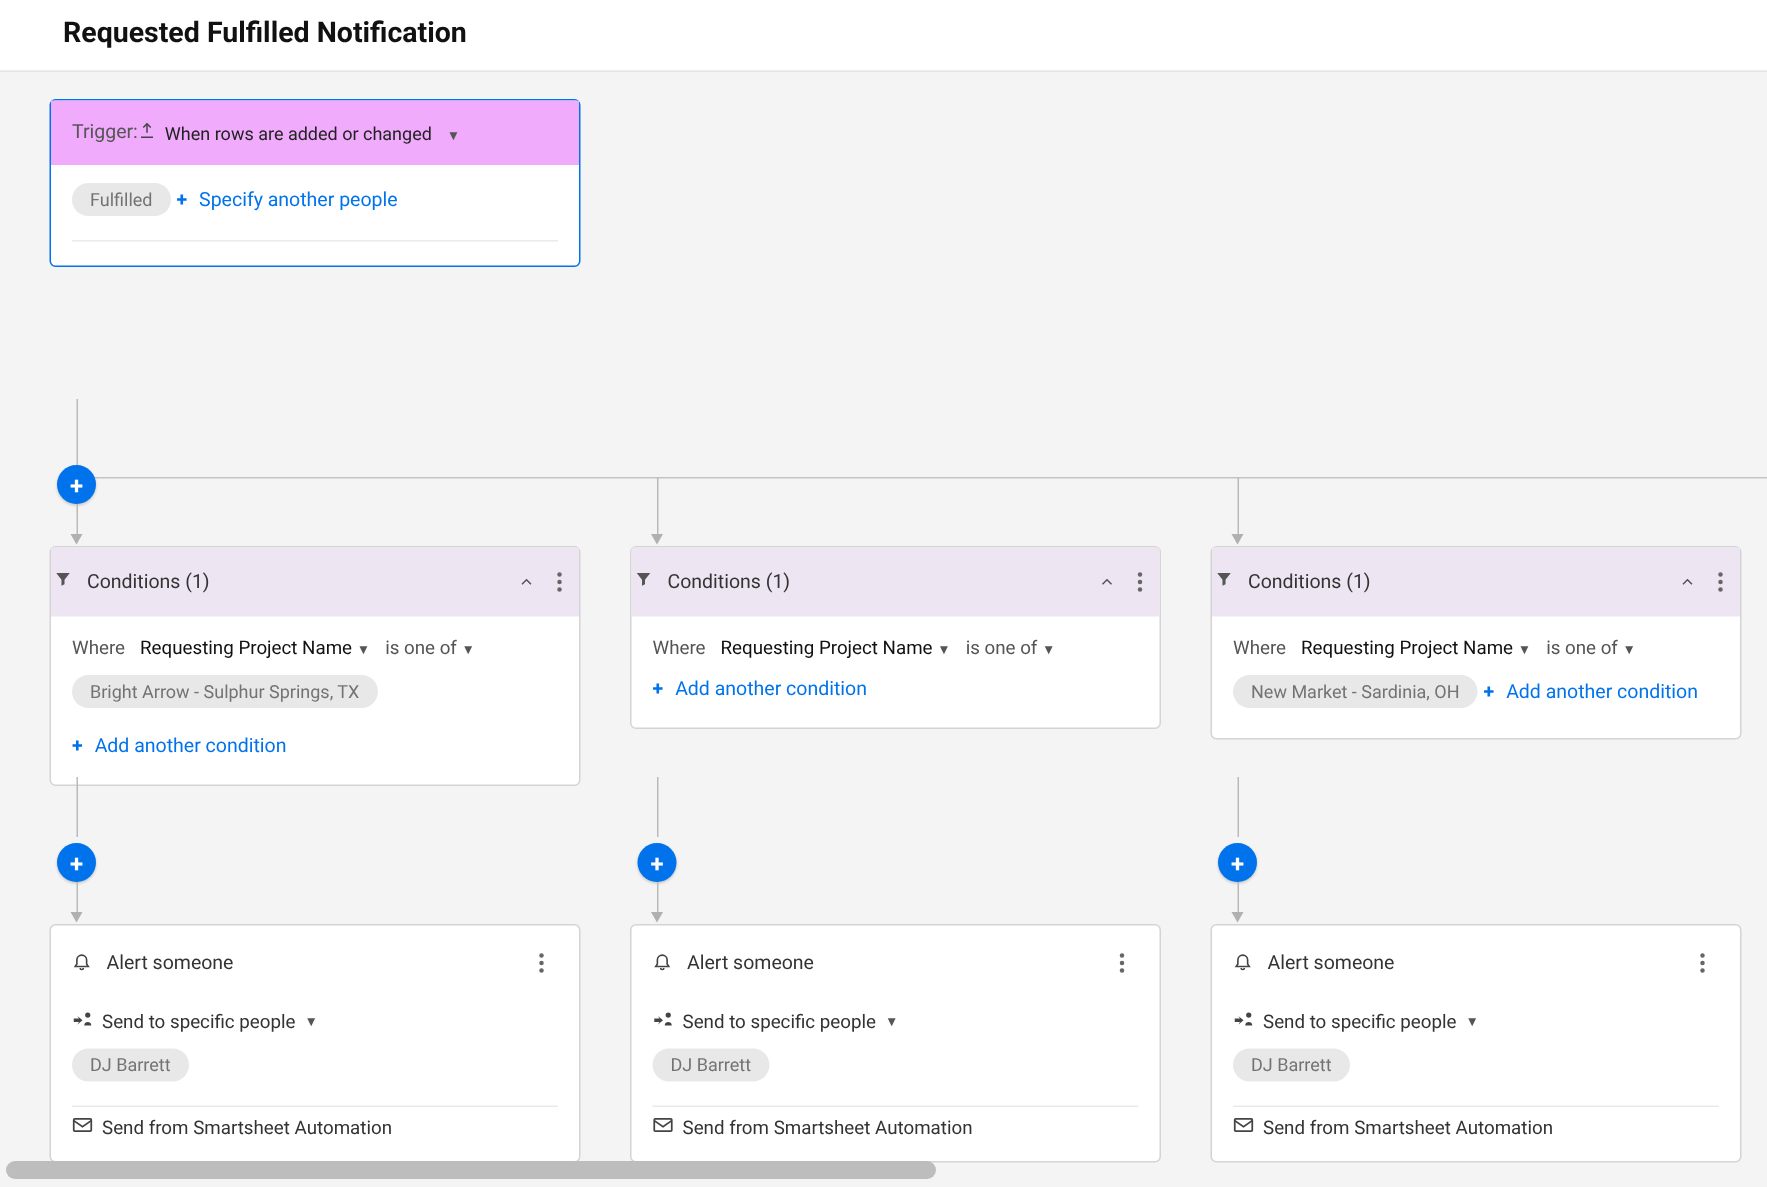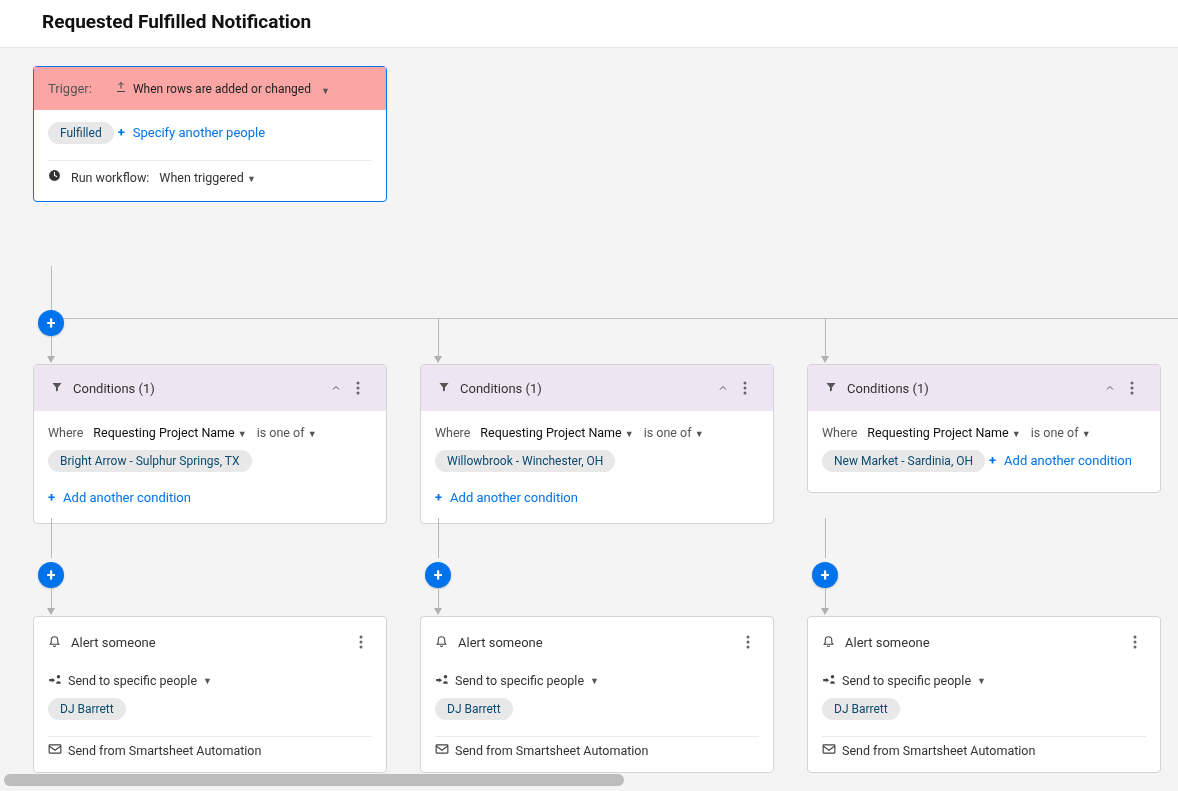--- a/index.html
+++ b/index.html
@@ -3,36 +3,36 @@
 <meta charset="utf-8">
 <style>
   * { box-sizing: border-box; }
   html, body { margin:0; padding:0; font-family: -apple-system, BlinkMacSystemFont, "Segoe UI", Roboto, Arial, sans-serif; color:#111; }
   body { width:1178px; }
   .titlebar { padding:10px 42px 14px; font-size:19px; font-weight:700; }
   .canvas-outer { background:#f4f4f4; border-top:1px solid #e5e5e5; padding:0 0 18px 0; position:relative; }
   .canvas { position:relative; width:1178px; height:740px; overflow:hidden; }
   .card { position:absolute; background:#fff; border:1px solid #d4d4d4; border-radius:4px; width:354px; }
   .card.trigger { border-color:#0073ec; }
-  .trigger-header { background:#fca5a5; padding:14px 14px; font-size:13px; display:flex; align-items:center; gap:23px; }
+  .trigger-header { background:#f0abfc; padding:14px 14px; font-size:13px; display:flex; align-items:center; gap:0; }
   .tlabel { color:#555; }
   .ttype { display:inline-flex; align-items:flex-end; gap:6px; font-size:12px; color:#222; }
   .caret { font-size:9px; color:#555; margin-left:4px; }
   .card-body { padding:6px 14px 10px; }
   .trow { display:flex; align-items:center; gap:9px; font-size:12px; color:#555; margin:8px 0 6px; }
   .trow .strong { color:#111; font-weight:500; }
-  .chip { display:inline-block; background:#e8e8e8; border-radius:12px; padding:4px 12px; font-size:12px; color:#0c4a6e; margin:6px 0 10px; }
+  .chip { display:inline-block; background:#e8e8e8; border-radius:12px; padding:4px 12px; font-size:12px; color:#737373; margin:6px 0 10px; }
   .linkbtn { color:#0073ec; font-size:13px; display:inline-flex; align-items:center; gap:8px; cursor:pointer; margin:8px 0; }
   .linkbtn .plus { font-weight:700; }
   .hr { border-top:1px solid #eaeaea; margin:6px 0; }
   .runrow { display:flex; align-items:center; gap:10px; font-size:12.5px; color:#333; margin:8px 0 6px; }
   .runrow .lbl { color:#333; }
 
   
-  .cond-header { background:#ede5f2; padding:12px 17px; display:flex; align-items:center; font-size:13px; color:#333; }
+  .cond-header { background:#ede5f2; padding:12px 2px; display:flex; align-items:center; font-size:13px; color:#333; }
   .cond-header .title { display:inline-flex; align-items:center; gap:10px; }
   .cond-header .spacer { flex:1; }
   .iconbtn { width:22px; height:22px; display:inline-flex; align-items:center; justify-content:center; color:#555; cursor:pointer; border-radius:4px; }
   .cond-row { display:flex; align-items:center; gap:10px; font-size:12.5px; color:#555; margin:8px 0 4px; }
   .cond-row .strong { color:#111; }
   .smallcaret { font-size:9px; color:#555; }
 
   
   .alert-header { padding:14px 14px 10px; display:flex; align-items:center; font-size:13px; color:#333; }
   .alert-header .title { display:inline-flex; align-items:center; gap:10px; }
@@ -73,30 +73,20 @@
           <span class="caret">▼</span>
         </span>
       </div>
       <div class="card-body">
         <span class="chip">Fulfilled</span>
         <div class="linkbtn">
           <span class="plus">+</span>
           <span>Specify another people</span>
         </div>
         <div class="hr"></div>
-        <div class="runrow">
-          <span class="svg">
-            <svg width="13" height="13" viewBox="0 0 24 24" fill="#333">
-                <circle cx="12" cy="12" r="10" fill="#333"></circle>
-                <path d="M12 6v6l4 2" stroke="#fff" stroke-width="2" fill="none" stroke-linecap="round"></path>
-              </svg>
-          </span>
-          <span class="lbl">Run workflow:</span>
-          <span><span>When triggered</span> <span class="smallcaret">▼</span></span>
-        </div>
       </div>
     </div>
 
     <div class="vline" style="left:51px; top:218px; height:32px;"></div>
     <div class="hline" style="left:51px; top:270px; width:1127px;"></div>
     <div class="vline" style="left:51px; top:250px; height:20px;"></div>
     <div class="addbtn" style="left:38px; top:262px;">+</div>
 
     <div class="vline" style="left:51px; top:288px; height:22px;"></div>
     <div class="arrowdown" style="left:47px; top:308px;"></div>
@@ -210,21 +200,20 @@
               <circle cx="2" cy="12" r="1.5" fill="#666"></circle>
             </svg>
           </span>
       </div>
       <div class="card-body">
         <div class="cond-row">
           <span>Where</span>
           <span class="strong"><span>Requesting Project Name</span> <span class="smallcaret">▼</span></span>
           <span><span>is one of</span> <span class="smallcaret">▼</span></span>
         </div>
-        <span class="chip">Willowbrook - Winchester, OH</span>
         <div class="linkbtn">
           <span class="plus">+</span>
           <span>Add another condition</span>
         </div>
       </div>
     </div>
     <div class="vline" style="left:438px; top:470px; height:40px;"></div>
     <div class="addbtn" style="left:425px; top:514px;">+</div>
     <div class="vline" style="left:438px; top:540px; height:22px;"></div>
     <div class="arrowdown" style="left:434px; top:560px;"></div>

